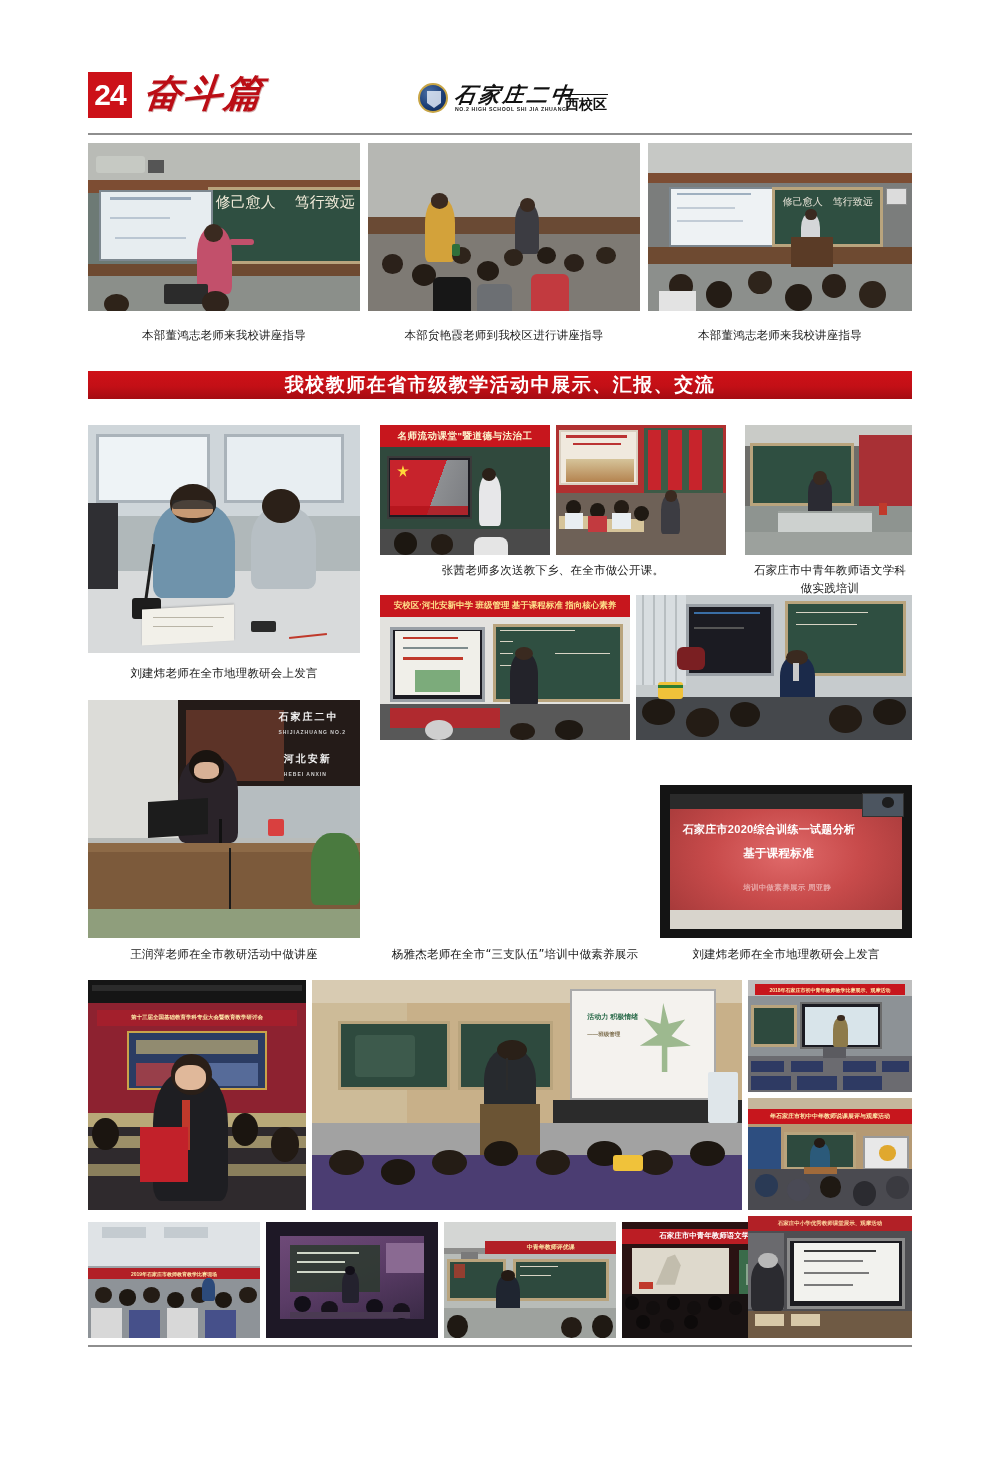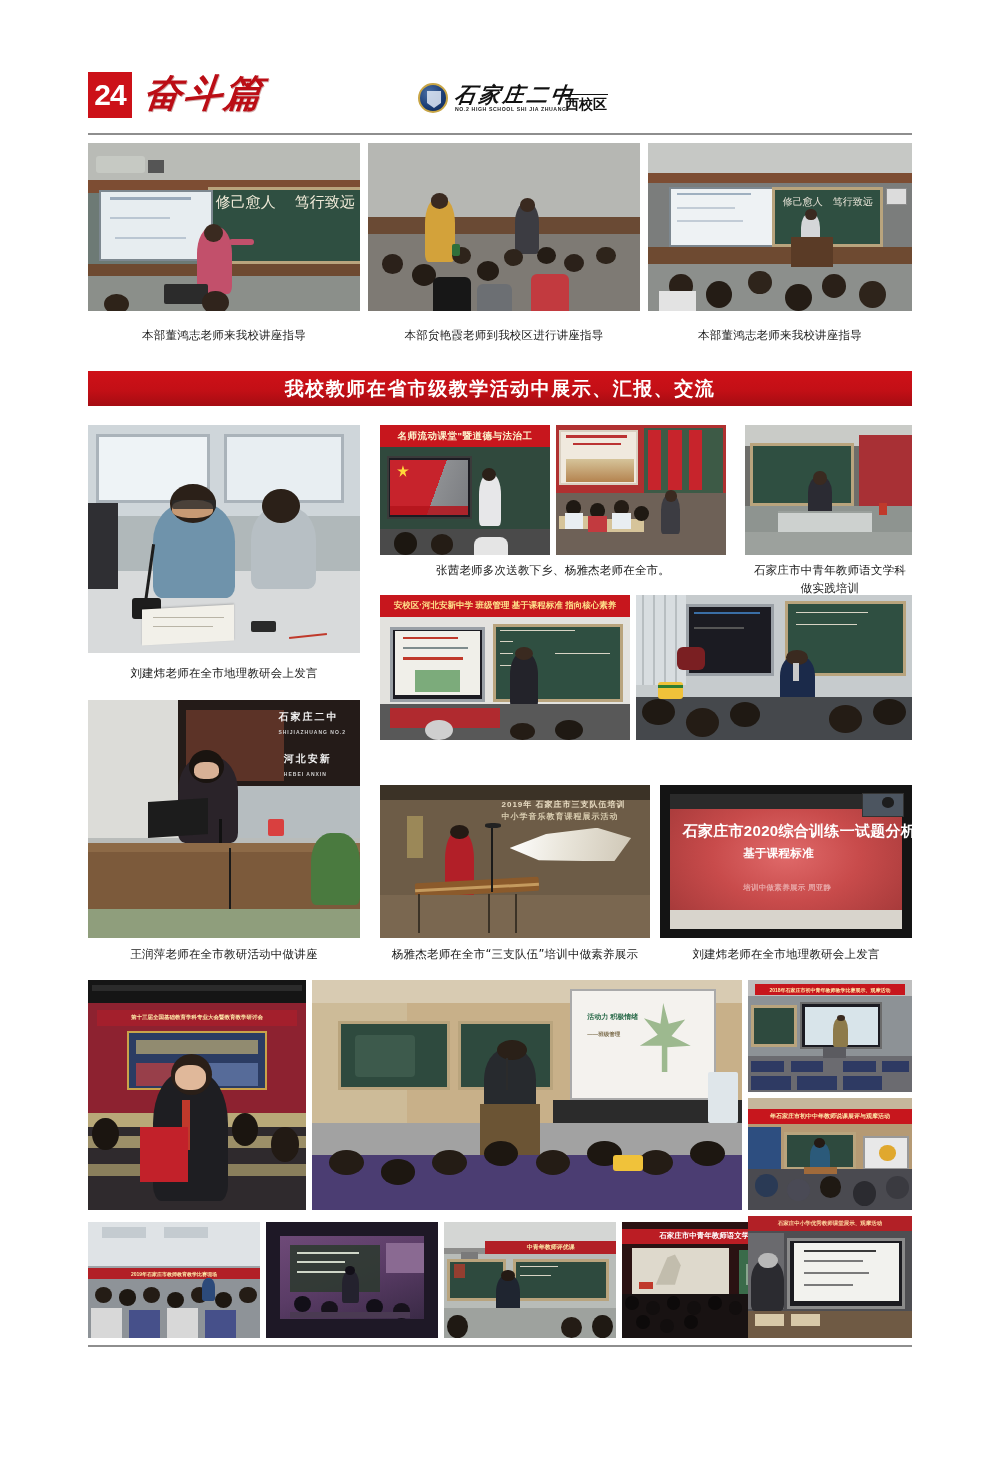--- a/index.html
+++ b/index.html
@@ -67,21 +67,21 @@
   .screen { position:absolute; background:#eef2f4; border:2px solid #7d8890; }
   .banner { position:absolute; background:#c7161d; color:#ffe9a8; font-weight:bold;
             display:flex; align-items:center; justify-content:center; overflow:hidden; white-space:nowrap; }
   .person { position:absolute; border-radius:40% 40% 12% 12%; }
   .head { position:absolute; border-radius:50%; background:#3a2a20; }
   .chalk { position:absolute; color:#e8e4d8; font-family:"DejaVu Serif", serif; white-space:nowrap; }
   .slide-txt { position:absolute; color:#fff; font-weight:bold; white-space:nowrap; text-align:center; }
 
   
   .redbar {
-    position:absolute; left:88px; top:371px; width:824px; height:35px;
+    position:absolute; left:88px; top:371px; width:824px; height:28px;
     background:linear-gradient(180deg,#cf1118 0%,#c30f16 55%,#a50c12 100%);
     display:flex; align-items:center; justify-content:center;
   }
   .redbar span {
     color:#fff; font-size:19px; font-weight:bold; letter-spacing:1.5px;
     font-family:"DejaVu Sans", sans-serif;
   }
 
   .footer-rule { position:absolute; left:88px; top:1345px; width:824px; height:2px; background:#8e8e8e; }
 </style>
@@ -250,21 +250,21 @@
       <div class="head" style="left:20%;top:60%;width:9%;height:12%;background:#1f1913;"></div>
       <div class="head" style="left:34%;top:58%;width:9%;height:12%;background:#241c15;"></div>
       <div class="head" style="left:46%;top:62%;width:9%;height:12%;background:#1f1913;"></div>
       <div style="position:absolute;left:5%;top:68%;width:11%;height:12%;background:#e9eef2;"></div>
       <div style="position:absolute;left:19%;top:70%;width:11%;height:12%;background:#c23a3f;"></div>
       <div style="position:absolute;left:33%;top:68%;width:11%;height:12%;background:#e9eef2;"></div>
       <div class="person" style="left:62%;top:54%;width:11%;height:30%;background:#3c3c42;"></div>
       <div class="head" style="left:64%;top:50%;width:7%;height:9%;"></div>
     </div>
   </div>
-  <div class="cap" style="left:380px; top:562px; width:346px;">张茜老师多次送教下乡、杨雅杰老师在全市。</div>
+  <div class="cap" style="left:380px; top:562px; width:346px;">张茜老师多次送教下乡、在全市做公开课。</div>
 
   <div class="ph" style="left:745px; top:425px; width:167px; height:130px; background:#6e6e6a;">
     <div class="sc">
       <div style="position:absolute;left:0;top:0;width:100%;height:16%;background:#c9cbc7;"></div>
       <div class="board" style="left:3%;top:14%;width:62%;height:48%;"></div>
       <div style="position:absolute;left:68%;top:8%;width:32%;height:62%;background:#a83035;"></div>
       <div style="position:absolute;left:0;top:62%;width:100%;height:38%;background:#8e9490;"></div>
       <div class="person" style="left:38%;top:40%;width:14%;height:30%;background:#2b2b33;"></div>
       <div class="head" style="left:41%;top:35%;width:8%;height:11%;"></div>
       <div style="position:absolute;left:20%;top:66%;width:56%;height:16%;background:#cdd1cf;border-top:2px solid #9aa09c;"></div>
@@ -351,52 +351,30 @@
       <div style="position:absolute;left:66%;top:50%;width:6%;height:7%;background:#d9403f;border-radius:2px;"></div>
       <div style="position:absolute;left:0;top:60%;width:100%;height:28%;background:#7c5a3b;"></div>
       <div style="position:absolute;left:0;top:60%;width:100%;height:4%;background:#8d6a47;"></div>
       <div style="position:absolute;left:0;top:88%;width:100%;height:12%;background:#8f9e7c;"></div>
       <div style="position:absolute;left:82%;top:56%;width:18%;height:30%;background:#4a7a3f;border-radius:40% 40% 10% 10%;"></div>
       <div style="position:absolute;left:52%;top:62%;width:2px;height:26%;background:#1a1a1a;"></div>
     </div>
   </div>
   <div class="cap" style="left:88px; top:946px; width:272px;">王润萍老师在全市教研活动中做讲座</div>
 
-  <div class="ph" style="left:380px; top:785px; width:270px; height:153px; background:#50402f;">
-    <div class="sc">
-      <div style="position:absolute;left:0;top:0;width:100%;height:72%;background:#6d5c47;"></div>
-      <div style="position:absolute;left:0;top:0;width:100%;height:10%;background:#3b3226;"></div>
-      <span class="slide-txt" style="left:45%;top:9%;font-size:8px;color:#e8dcc2;letter-spacing:1px;">2019年 石家庄市三支队伍培训</span>
-      <span class="slide-txt" style="left:45%;top:17%;font-size:8px;color:#d8ccaf;letter-spacing:1px;">中小学音乐教育课程展示活动</span>
-      <div style="position:absolute;left:48%;top:28%;width:45%;height:22%;
-                  background:linear-gradient(100deg,#fff 0%,#e9e5da 45%,#cfc7b6 100%);
-                  clip-path:polygon(0 60%,30% 18%,72% 0,100% 30%,86% 100%,24% 96%);"></div>
-      <div style="position:absolute;left:10%;top:20%;width:6%;height:28%;background:#c9b36a;opacity:.5;"></div>
-      <div class="person" style="left:24%;top:30%;width:11%;height:46%;background:#b21f28;"></div>
-      <div class="head" style="left:26%;top:26%;width:7%;height:9%;background:#241a14;"></div>
-      <div style="position:absolute;left:13%;top:62%;width:46%;height:9%;background:#8b5a2b;border-radius:2px;transform:rotate(-3deg);"></div>
-      <div style="position:absolute;left:13%;top:66%;width:46%;height:3px;background:#c49a5e;transform:rotate(-3deg);"></div>
-      <div style="position:absolute;left:41%;top:26%;width:2px;height:44%;background:#1a1a1a;"></div>
-      <div style="position:absolute;left:39%;top:25%;width:6%;height:3%;background:#222;border-radius:40%;"></div>
-      <div style="position:absolute;left:0;top:72%;width:100%;height:28%;background:#7a6750;"></div>
-      <div style="position:absolute;left:14%;top:71%;width:2px;height:26%;background:#3b3226;"></div>
-      <div style="position:absolute;left:50%;top:71%;width:2px;height:26%;background:#3b3226;"></div>
-      <div style="position:absolute;left:40%;top:71%;width:2px;height:26%;background:#3b3226;"></div>
-    </div>
-  </div>
   <div class="cap" style="left:378px; top:946px; width:274px;">杨雅杰老师在全市“三支队伍”培训中做素养展示</div>
 
   <div class="ph" style="left:660px; top:785px; width:252px; height:153px; background:#1a1a1a;">
     <div class="sc">
       <div style="position:absolute;inset:0;background:#141414;"></div>
       <div style="position:absolute;left:4%;top:6%;width:92%;height:88%;
                   background:radial-gradient(ellipse at 50% 45%, #e06a6a 0%, #c84b4b 45%, #9e3636 100%);"></div>
       <div style="position:absolute;left:4%;top:6%;width:92%;height:10%;background:#2a2a2a;"></div>
       <div style="position:absolute;left:4%;top:82%;width:92%;height:12%;background:#d8d4cc;"></div>
-      <span class="slide-txt" style="left:9%;top:24%;font-size:15px;color:#fff;letter-spacing:.3px;">石家庄市2020综合训练一试题分析</span>
+      <span class="slide-txt" style="left:9%;top:24%;font-size:11px;color:#fff;letter-spacing:.3px;">石家庄市2020综合训练一试题分析</span>
       <span class="slide-txt" style="left:33%;top:40%;font-size:11.5px;color:#fff;letter-spacing:.3px;">基于课程标准</span>
       <span class="slide-txt" style="left:33%;top:64%;font-size:7.5px;color:#e8a8a8;letter-spacing:.3px;">培训中做素养展示 周亚静</span>
       <div style="position:absolute;left:80%;top:5%;width:17%;height:16%;background:#4c5560;border:1px solid #333;"></div>
       <div class="head" style="left:88%;top:8%;width:5%;height:7%;background:#1d1d1d;"></div>
     </div>
   </div>
   <div class="cap" style="left:660px; top:946px; width:252px;">刘建炜老师在全市地理教研会上发言</div>
 
   <div class="ph" style="left:88px; top:980px; width:218px; height:230px; background:#3b1f28;">
     <div class="sc">

